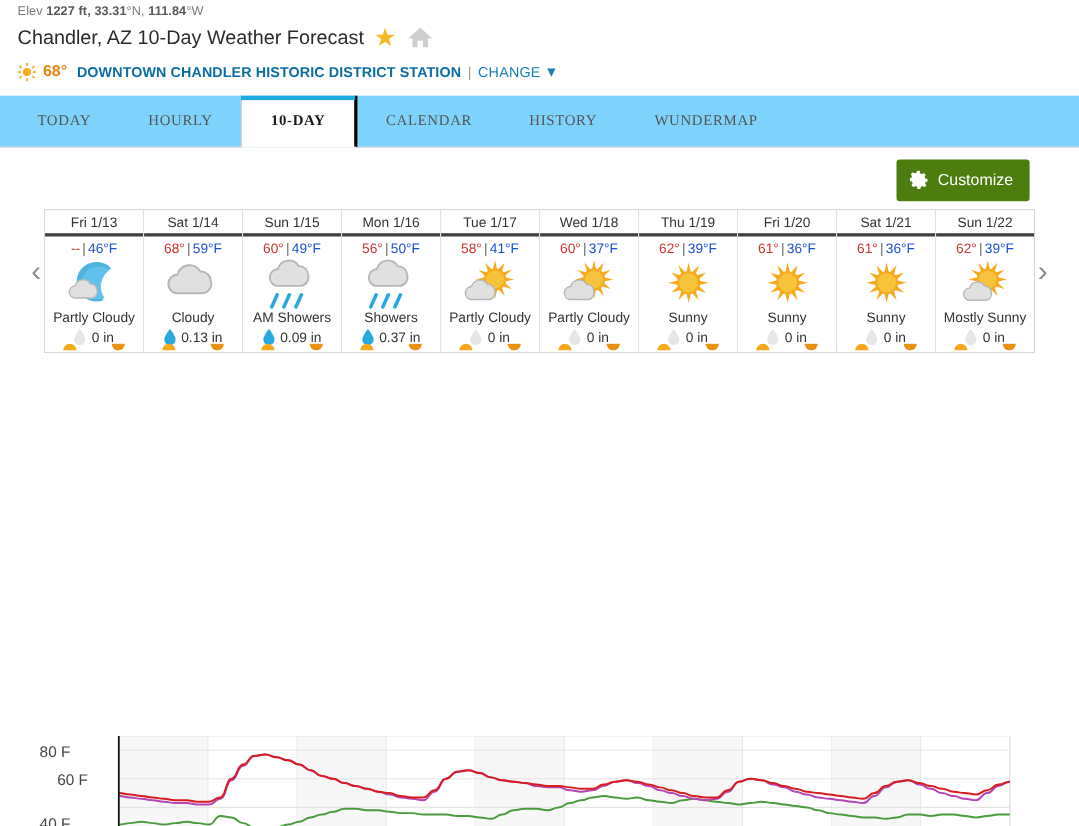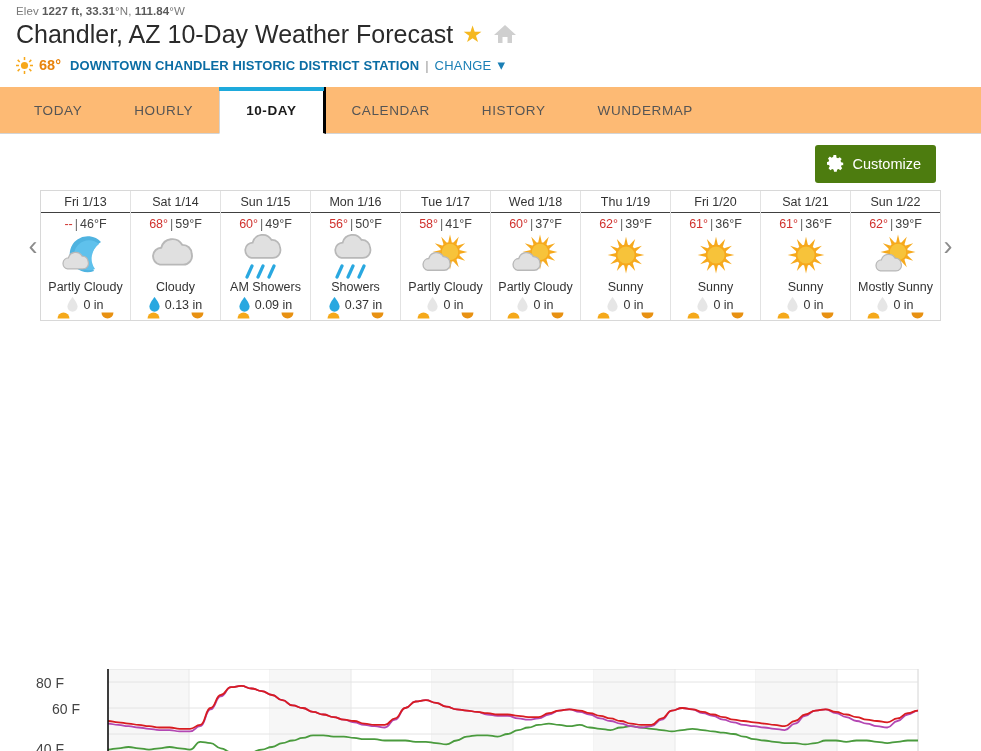--- a/index.html
+++ b/index.html
@@ -19,21 +19,21 @@
     font-size: 11.5px;
     color: #7a7a7a;
     letter-spacing: 0.1px;
   }
   .elev b { color: #5a5a5a; font-weight: bold; }
   .title-row {
     padding: 2px 0 0 16px;
     display: flex; align-items: center;
   }
   .page-title {
-    font-size: 25px;
+    font-size: 18px;
     font-weight: normal;
     color: #2b2b2b;
     line-height: 30px;
   }
   .star-icon { font-size: 23px; color: #f5b820; margin-left: 9px; line-height: 1; }
   .home-icon { margin-left: 10px; display:inline-block; }
 
   .station-row {
     padding: 7px 0 0 16px;
     display: flex; align-items: center;
@@ -47,24 +47,25 @@
   }
   .pipe { color: #9a9a9a; margin: 0 6px; font-size: 13px; }
   .change-link { color: #1a7fb5; font-size: 13px; letter-spacing: .2px; }
   .chev { color: #1a7fb5; font-size: 15px; margin-left: 6px; }
 
   
   .tabs {
     margin-top: 13px;
     height: 47px;
     border-bottom: 1px solid #d4d4d4;
-    background: #fdba74;
+    background: #7dd3fc;
     display: flex;
     align-items: stretch;
     padding-left: 8px;
+    font-family: Liberation Serif, serif;
   }
   .tab {
     padding: 0 26px;
     display: flex; align-items: center;
     font-size: 13.5px;
     color: #555;
     letter-spacing: .6px;
     position: relative;
   }
   .tab.active {
@@ -122,27 +123,27 @@
   .day {
     flex: 1 1 0;
     border-right: 1px solid #e2e2e2;
     display: flex; flex-direction: column; align-items: center;
     padding-top: 3px;
     position: relative;
   }
   .day:last-child { border-right: none; }
   .d-date {
     font-size: 12.5px; color: #333; padding-bottom: 3px;
-    border-bottom: 1px solid #404040; width: 100%; text-align: center;
+    border-bottom: 3px solid #404040; width: 100%; text-align: center;
     padding-top: 1px;
   }
   .d-temps { font-size: 12.5px; padding: 4px 0 1px; white-space: nowrap; }
   .d-hi { color: #d0322e; }
   .d-sep { color: #666; margin: 0 2px; }
-  .d-lo { color: #404040; }
+  .d-lo { color: #1d4ed8; }
   .d-icon { height: 47px; display:flex; align-items:center; justify-content:center; }
   .d-cond { font-size: 12.5px; color: #333; margin-top: 1px; }
   .d-precip {
     font-size: 12.5px; color: #333; margin-top: 3px;
     display: flex; align-items: center; gap: 5px;
   }
   .sunrow {
     position: absolute; bottom: 1px; left: 0; right: 0;
     display: flex; justify-content: space-around; align-items: flex-end;
     height: 10px;

